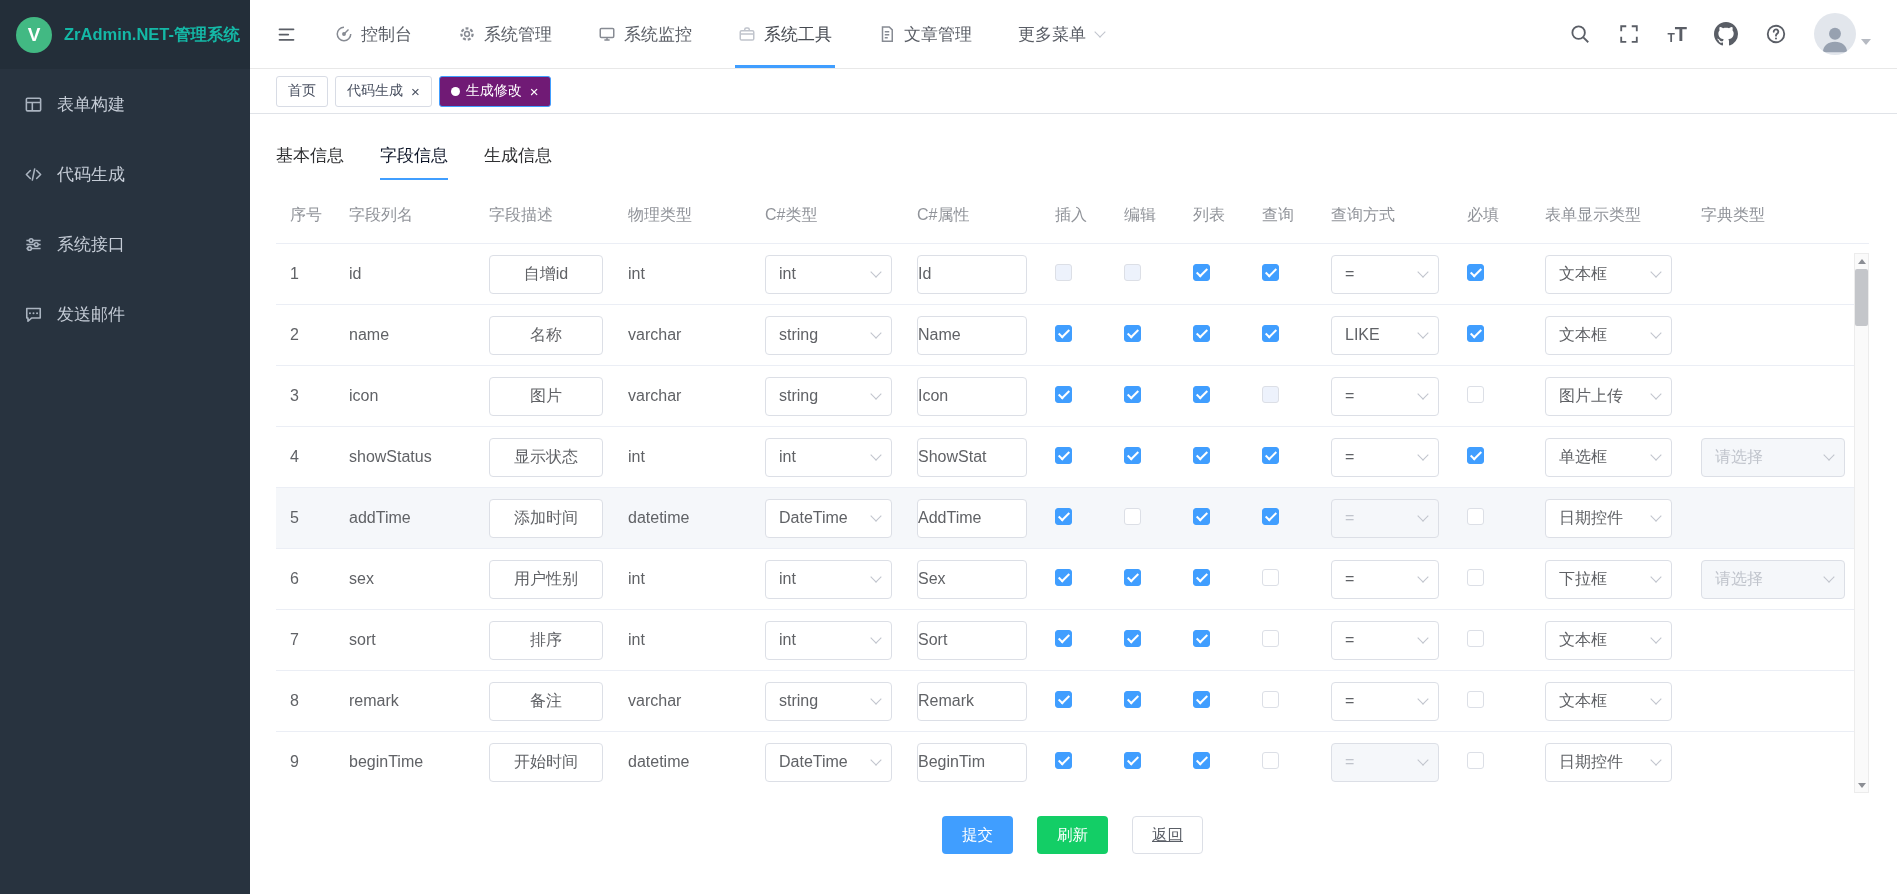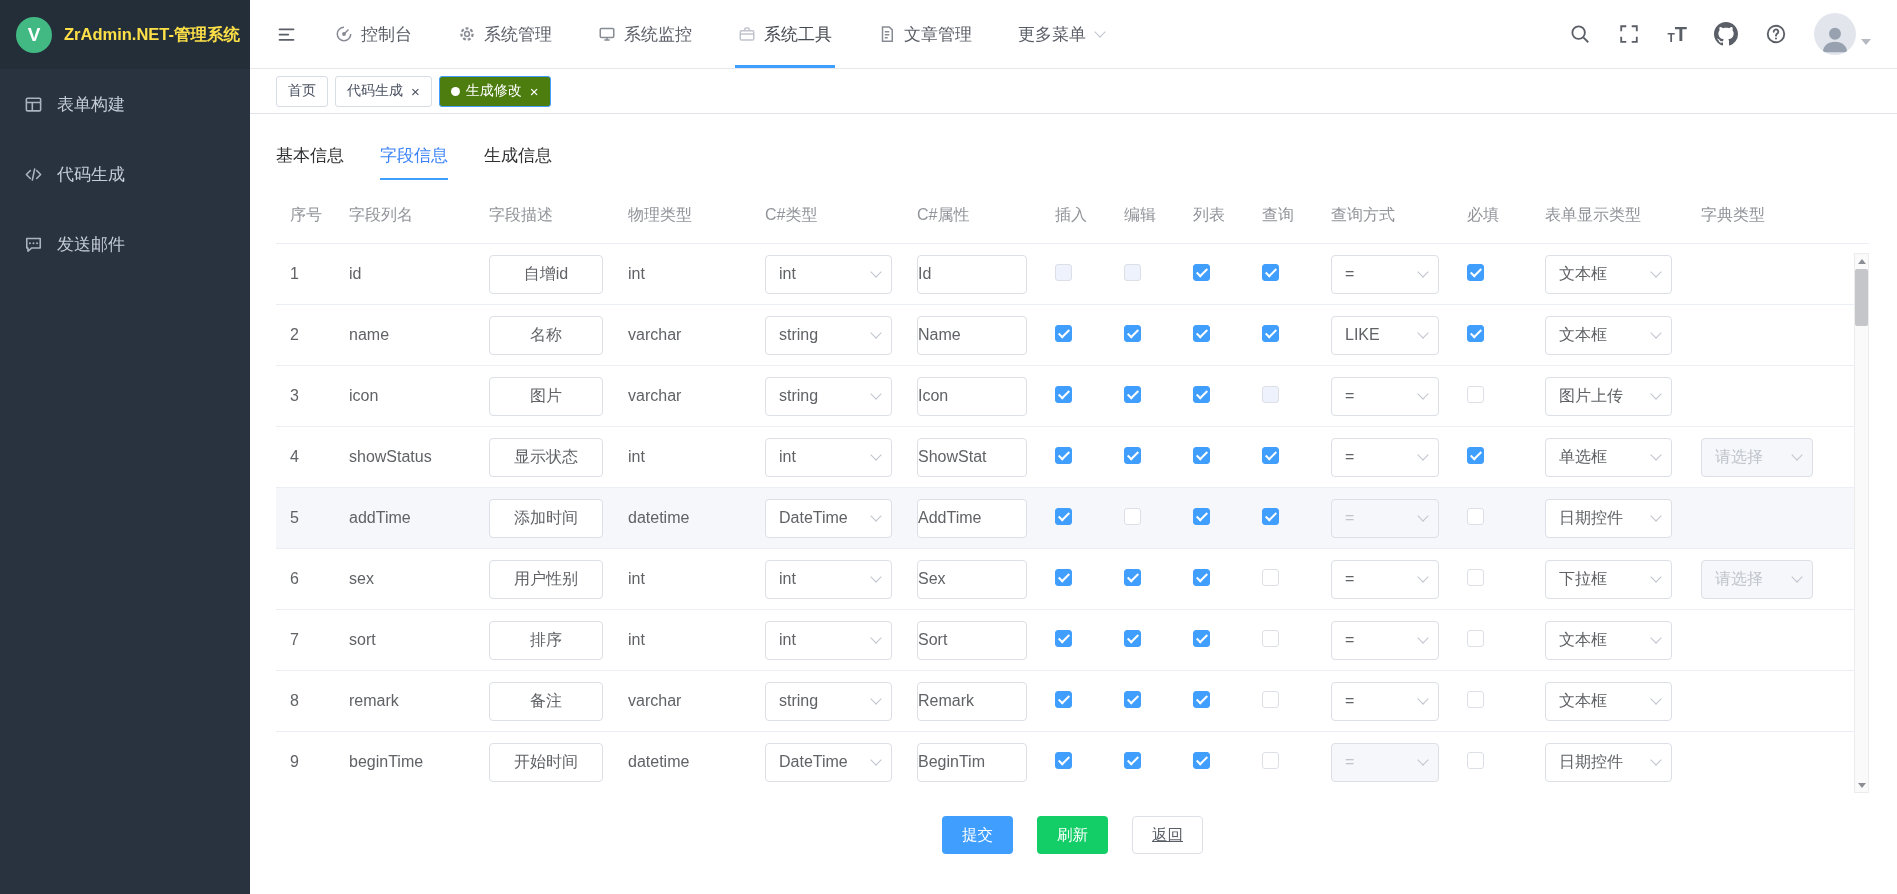--- a/index.html
+++ b/index.html
@@ -5,21 +5,21 @@
   * { margin:0; padding:0; box-sizing:border-box; }
   html,body { width:1897px; height:894px; overflow:hidden; background:#fff;
     font-family:"Liberation Sans","DejaVu Sans",sans-serif; }
   .app { display:flex; width:1897px; height:894px; }
 
   
   .sidebar { width:250px; flex-shrink:0; background:#28333f; display:flex; flex-direction:column; }
   .logo-bar { height:69px; display:flex; align-items:center; gap:12px; padding-left:16px; background:#232e39; }
   .logo-circle { width:36px; height:36px; border-radius:50%; background:#42b983; color:#fff;
     font-weight:bold; font-size:19px; display:flex; align-items:center; justify-content:center; flex-shrink:0; }
-  .app-title { color:#fde047; font-size:16.5px; font-weight:bold; white-space:nowrap; }
+  .app-title { color:#14b8a6; font-size:16.5px; font-weight:bold; white-space:nowrap; }
   .menu-item { height:70px; display:flex; align-items:center; gap:14px; padding-left:24px;
     color:#c5ccd6; font-size:17px; cursor:pointer; }
   .menu-item .ic { color:#aab4c0; }
 
   
   .main { flex:1; display:flex; flex-direction:column; min-width:0; }
 
   
   .navbar { height:69px; display:flex; align-items:center; padding:0 26px; border-bottom:1px solid #e8e8e8; background:#fff; }
   .collapse-btn { margin-right:38px; color:#5a5e66; cursor:pointer; display:flex; }
@@ -38,29 +38,29 @@
   .avatar { width:42px; height:42px; border-radius:50%; background:#e2e6ec; overflow:hidden;
     display:flex; align-items:flex-end; justify-content:center; }
   .caret-down { width:0; height:0; border:5px solid transparent; border-top:6px solid #b6bac2; margin-bottom:5px; }
 
   
   .tags-bar { height:45px; display:flex; align-items:center; gap:7px; padding:0 26px;
     border-bottom:1px solid #e0e3e8; background:#fff; }
   .tag { height:31px; display:flex; align-items:center; gap:6px; padding:0 11px;
     border:1px solid #d8dce5; border-radius:3px; background:#fff; color:#495060;
     font-size:14px; cursor:pointer; white-space:nowrap; }
-  .tag.active { background:#4d7c0f; border-color:#409eff; color:#fff; }
+  .tag.active { background:#701a75; border-color:#409eff; color:#fff; }
   .tag-dot { width:9px; height:9px; border-radius:50%; background:#fff; }
   .tag-close { font-size:15px; line-height:1; margin-left:2px; }
 
   
   .content { flex:1; padding:0 28px 0 26px; overflow:hidden; }
   .detail-tabs { display:flex; gap:36px; margin-top:30px; }
   .dtab { font-size:17px; color:#303133; padding-bottom:13px; position:relative; cursor:pointer; }
-  .dtab.active { color:#3b82f6; }
+  .dtab.active { color:#0f172a; }
   .dtab.active::after { content:""; position:absolute; left:0; right:0; bottom:0; height:2.5px; background:#409eff; }
 
   
   .table { position:relative; width:1593px; }
   .grid-cols { display:grid;
     grid-template-columns:59px 140px 139px 137px 152px 138px 69px 69px 69px 69px 136px 78px 156px 153px;
     padding-left:14px; align-items:center; }
   .thead { height:56px; margin-top:8px; color:#909399; font-size:16px; border-bottom:1px solid #ebeef5; }
   .tbody { height:540px; overflow:hidden; position:relative; padding-right:15px; }
   .trow { height:61px; border-bottom:1px solid #ebeef5; font-size:16px; color:#606266; }
@@ -72,21 +72,21 @@
     font-family:"Liberation Sans","DejaVu Sans",sans-serif; }
   .el-input.center { text-align:center; }
   .w-desc { width:114px; } .w-prop { width:110px; }
 
   .el-select { position:relative; height:39px; border:1px solid #dcdfe6; border-radius:4px;
     background:#fff; display:flex; align-items:center; padding:0 26px 0 13px;
     font-size:16px; color:#606266; cursor:pointer; }
   .el-select .sel-text { white-space:nowrap; overflow:hidden; }
   .el-select.disabled { background:#f5f7fa; color:#c0c4cc; cursor:not-allowed; }
   .el-select .sel-text.placeholder { color:#c0c4cc; }
-  .w-cstype { width:127px; } .w-qmode { width:108px; } .w-disp { width:127px; } .w-dict { width:112px; }
+  .w-cstype { width:127px; } .w-qmode { width:108px; } .w-disp { width:127px; } .w-dict { width:144px; }
   .chev { position:absolute; right:11px; top:50%; width:8px; height:8px; margin-top:-6px;
     border-right:1.5px solid #c0c4cc; border-bottom:1.5px solid #c0c4cc; transform:rotate(45deg); }
 
   .cb { width:17px; height:17px; border:1px solid #dcdfe6; border-radius:3px; background:#fff;
     display:inline-block; position:relative; cursor:pointer; }
   .cb.checked { background:#409eff; border-color:#409eff; }
   .cb.checked::after { content:""; position:absolute; left:5px; top:1.5px; width:4px; height:9px;
     border:solid #fff; border-width:0 2px 2px 0; transform:rotate(45deg); }
   .cb.disabled { background:#edf2fc; border-color:#dcdfe6; cursor:not-allowed; }
 
@@ -129,20 +129,31 @@
       </span>
       <span>表单构建</span>
     </div>
     <div class="menu-item">
       <span class="ic">
         <svg width="19" height="19" viewBox="0 0 24 24" fill="none" stroke="currentColor" stroke-width="2" stroke-linecap="round" stroke-linejoin="round">
             <path d="M8 7l-5 5 5 5M16 7l5 5-5 5M13.5 5l-3 14"></path>
           </svg>
       </span>
       <span>代码生成</span>
+    </div>
+    <div class="menu-item">
+      <span class="ic">
+        <svg width="19" height="19" viewBox="0 0 24 24" fill="none" stroke="currentColor" stroke-width="2">
+            <path d="M3 7h18M3 12h18M3 17h18"></path>
+            <circle cx="9" cy="7" r="2.3" fill="#28333f"></circle>
+            <circle cx="15.5" cy="12" r="2.3" fill="#28333f"></circle>
+            <circle cx="7" cy="17" r="2.3" fill="#28333f"></circle>
+          </svg>
+      </span>
+      <span>系统接口</span>
     </div>
     <div class="menu-item">
       <span class="ic">
         <svg width="19" height="19" viewBox="0 0 24 24" fill="none" stroke="currentColor" stroke-width="2" stroke-linejoin="round">
             <path d="M3.5 4.5h17v12h-11l-4.5 4v-4h-1.5z"></path>
             <path d="M7.5 10.5h.01M12 10.5h.01M16.5 10.5h.01" stroke-width="2.5" stroke-linecap="round"></path>
           </svg>
       </span>
       <span>发送邮件</span>
     </div>

